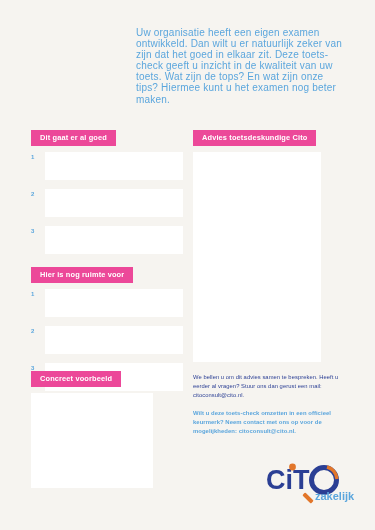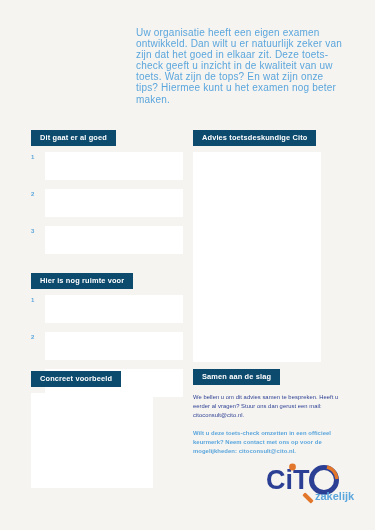--- a/index.html
+++ b/index.html
@@ -21,21 +21,21 @@
   .intro{
     position:absolute;left:136px;top:27px;width:212px;
     color:#5ba6dd;
     font-size:10px;line-height:11.1px;
     letter-spacing:.02em;
   }
 
   
   .pill{
     display:inline-block;
-    background:#0c4a6e;
+    background:#ec4899;
     color:#ffffff;
     font-size:7.4px;
     font-weight:bold;
     letter-spacing:.02em;
     padding:3.5px 9px 4px 9px;
     white-space:nowrap;
   }
 
   
   .col-left{position:absolute;left:31px;top:126px;width:152px;}
@@ -111,21 +111,21 @@
           <div class="row-num">2</div>
           <div class="row-box"></div>
         </div>
         <div class="row">
           <div class="row-num">3</div>
           <div class="row-box"></div>
         </div>
       </div>
     </div>
 
-    <div class="sec" style="margin-top:15px;">
+    <div class="sec" style="margin-top:9px;">
       <span class="pill">Hier is nog ruimte voor</span>
       <div class="rows">
         <div class="row">
           <div class="row-num">1</div>
           <div class="row-box"></div>
         </div>
         <div class="row">
           <div class="row-num">2</div>
           <div class="row-box"></div>
         </div>
@@ -144,21 +144,20 @@
       <div class="bigbox advies-box"></div>
     </div>
   </div>
 
   <div class="concreet">
     <span class="pill">Concreet voorbeeld</span>
     <div class="concreet-box"></div>
   </div>
 
   <div class="samen">
-    <span class="pill">Samen aan de slag</span>
     <div class="samen-body">
       <p>We bellen u om dit advies samen te bespreken. Heeft u eerder al vragen? Stuur ons dan gerust een mail: citoconsult@cito.nl.</p>
       <p class="samen-hl">Wilt u deze toets-check omzetten in een officieel keurmerk? Neem contact met ons op voor de mogelijkheden: citoconsult@cito.nl.</p>
     </div>
   </div>
 
   <div class="cito">
     <svg width="96" height="58" viewBox="0 0 96 58" xmlns="http://www.w3.org/2000/svg">
 
       <text x="1" y="33" font-family="Liberation Sans, sans-serif" font-size="27" font-weight="bold" fill="#2b3f94">CiT</text>

